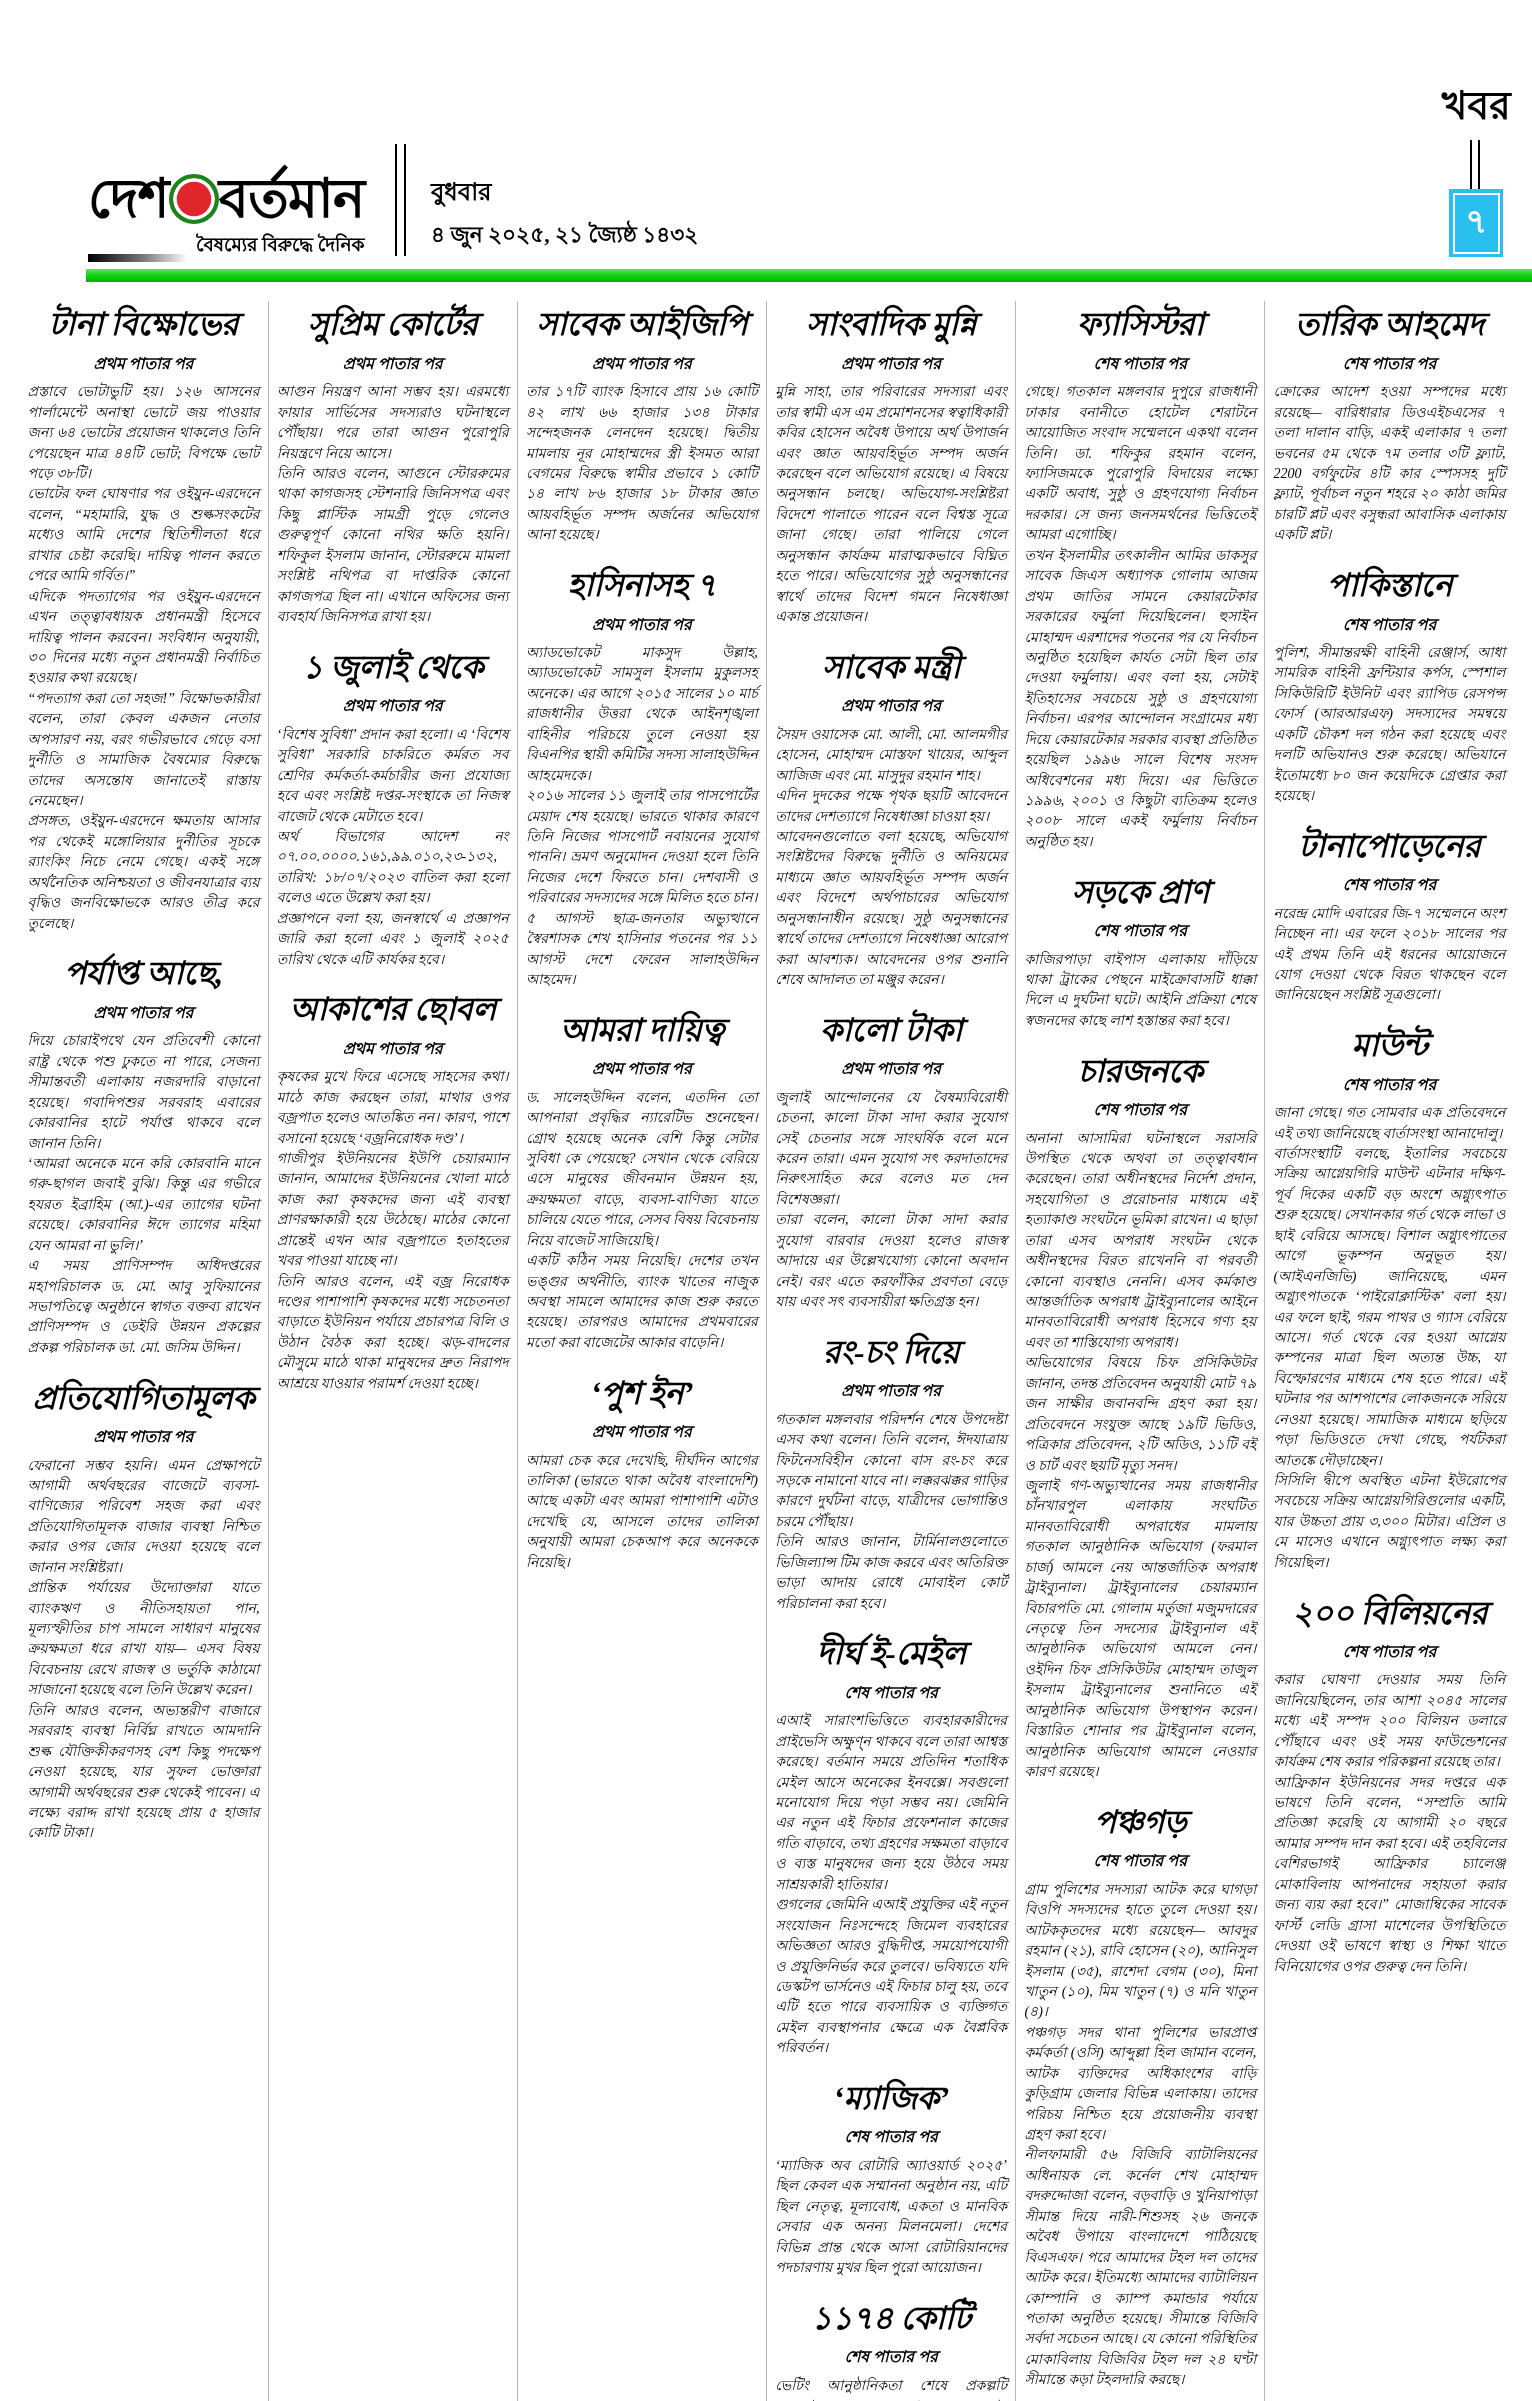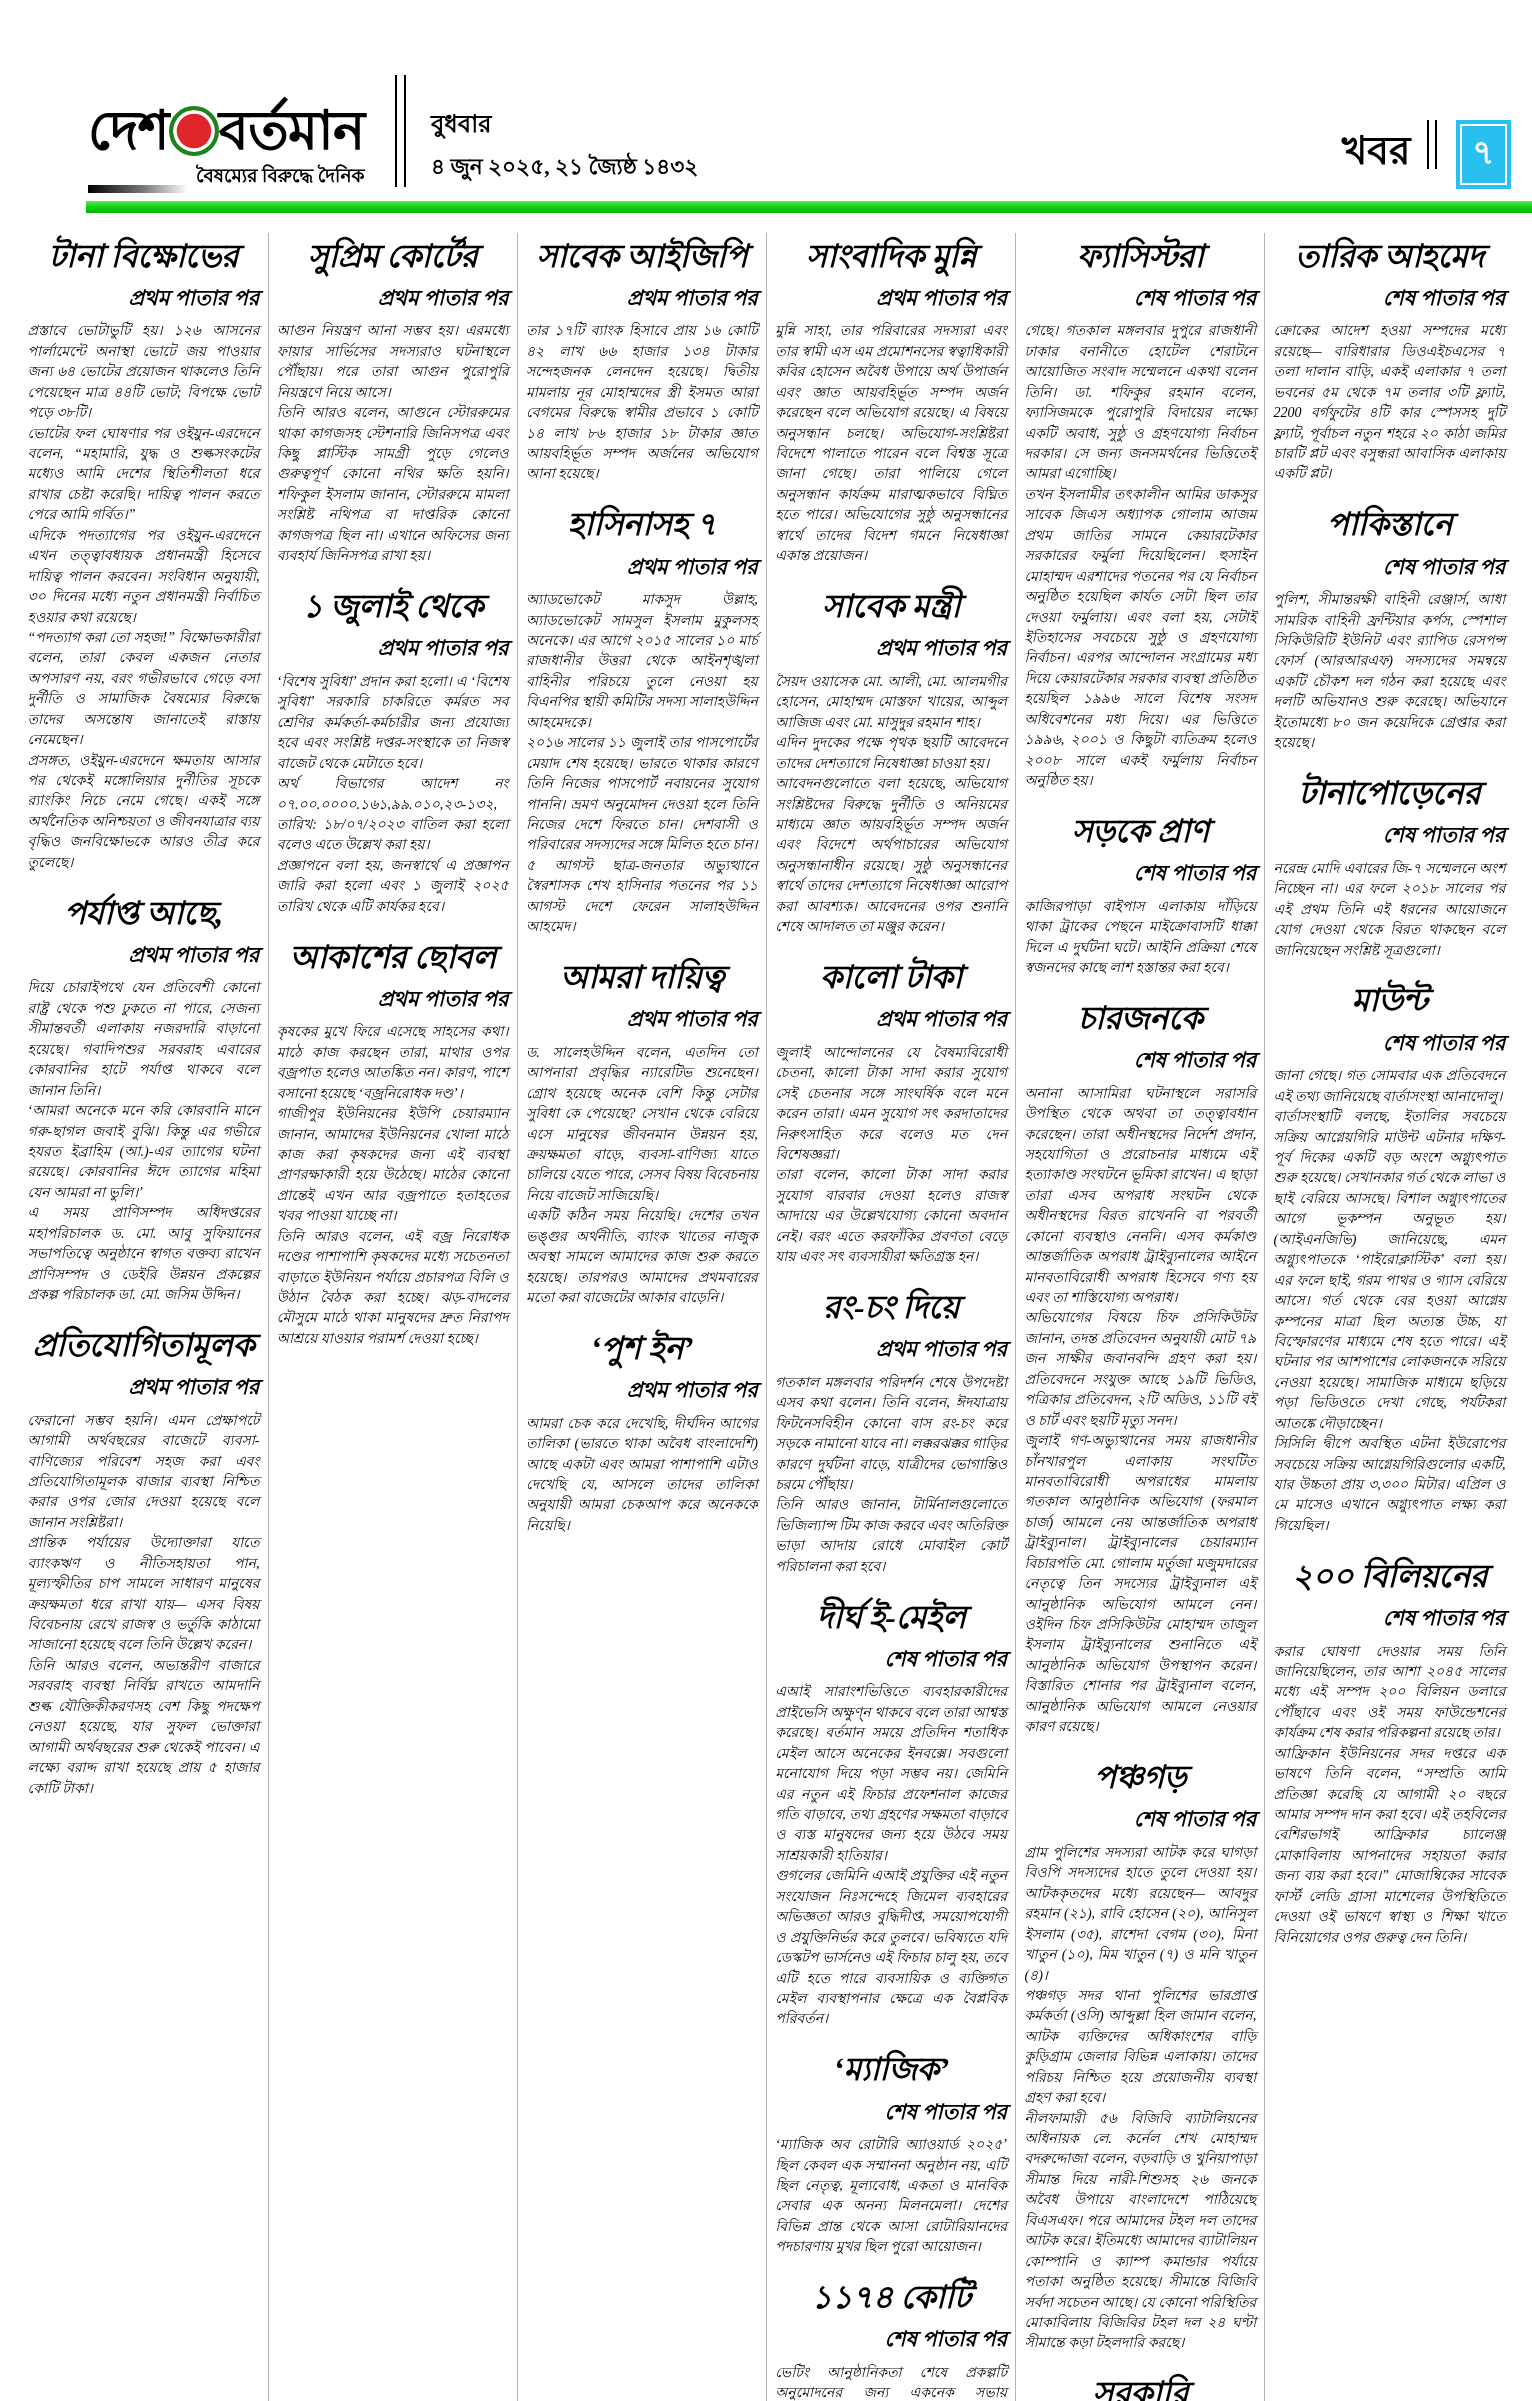--- a/index.html
+++ b/index.html
@@ -21,21 +21,21 @@
     box-shadow:inset 0 0 0 3.7px #fff;flex:0 0 auto;
   }
   .logo-sub{display:flex;align-items:flex-end;margin-top:4.5px;}
   .logo-grad{flex:1;height:8.2px;background:linear-gradient(to right,#000 0%,#777 55%,#fff 100%);margin-right:7.5px;}
   .tagline{font-size:18.6px;font-weight:700;white-space:nowrap;}
   .dbl-bar{width:7.5px;height:112px;border-left:2.2px solid #000;border-right:2.2px solid #000;margin:0 25px 6px 30px;}
   .date-block{margin-bottom:7.5px;}
   .weekday{font-size:24px;font-weight:700;margin-bottom:5px;}
   .dateline{font-size:21.6px;font-weight:700;}
   .spacer{flex:1;}
-  .section-wrap{display:flex;align-items:flex-start;margin-bottom:4.5px;}
+  .section-wrap{display:flex;align-items:center;margin-bottom:4.5px;flex-direction:column;}
   .section-name{font-size:39px;font-weight:800;}
   .dbl-bar-sm{width:6px;height:49px;border-left:2.2px solid #000;border-right:2.2px solid #000;margin:0 19.4px 0 16.4px;}
   .page-num{background:#29c0f0;padding:3.7px;}
   .page-num-inner{
     border:2.2px solid #ffffff;color:#fff;font-size:34px;font-weight:800;
     width:43px;height:57px;display:flex;align-items:center;justify-content:center;
   }
   
   .green-bar{
     height:12.7px;margin:7.5px 0 0 86px;
@@ -50,21 +50,21 @@
     flex:1 1 0;min-width:0;padding:0 8.2px;box-sizing:border-box;
     border-left:0.7px solid #b5b5b5;
   }
   .col:first-child{border-left:none;}
   .article{margin-bottom:22.4px;font-style:italic;}
   .headline{
     font-size:32px;line-height:1.12;font-weight:700;text-align:center;
     margin:6px 0 7.5px 0;letter-spacing:-0.4px;
   }
   .cont{
-    font-size:21px;font-weight:700;text-align:right;margin:0 0 4.5px 0;
+    font-size:16px;font-weight:700;text-align:center;margin:0 0 4.5px 0;
   }
   .para{
     font-size:14px;line-height:1.46;text-align:justify;margin:0;
     word-break:break-word;
   }
 </style>
 </head>
 <body>
 
 <div class="masthead">

